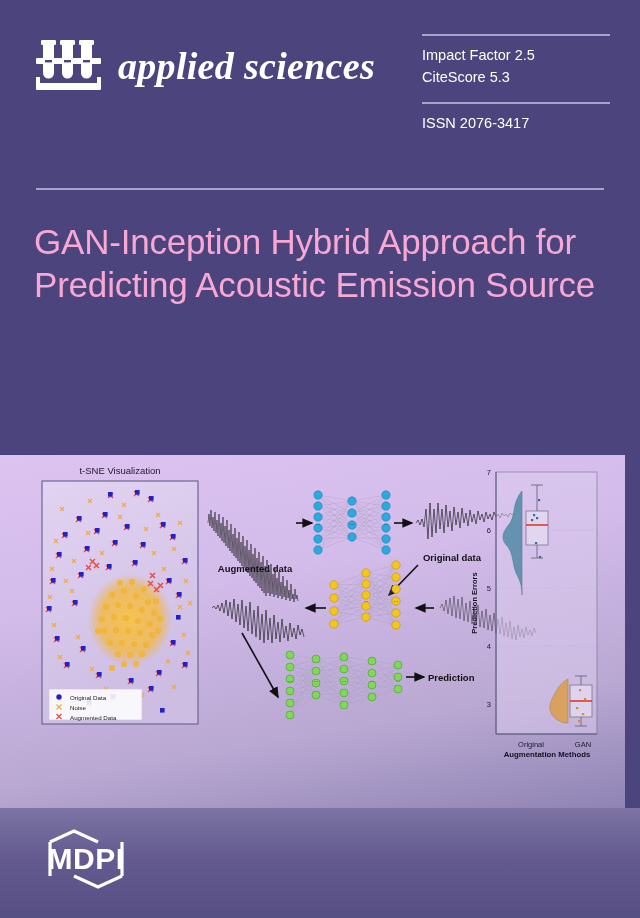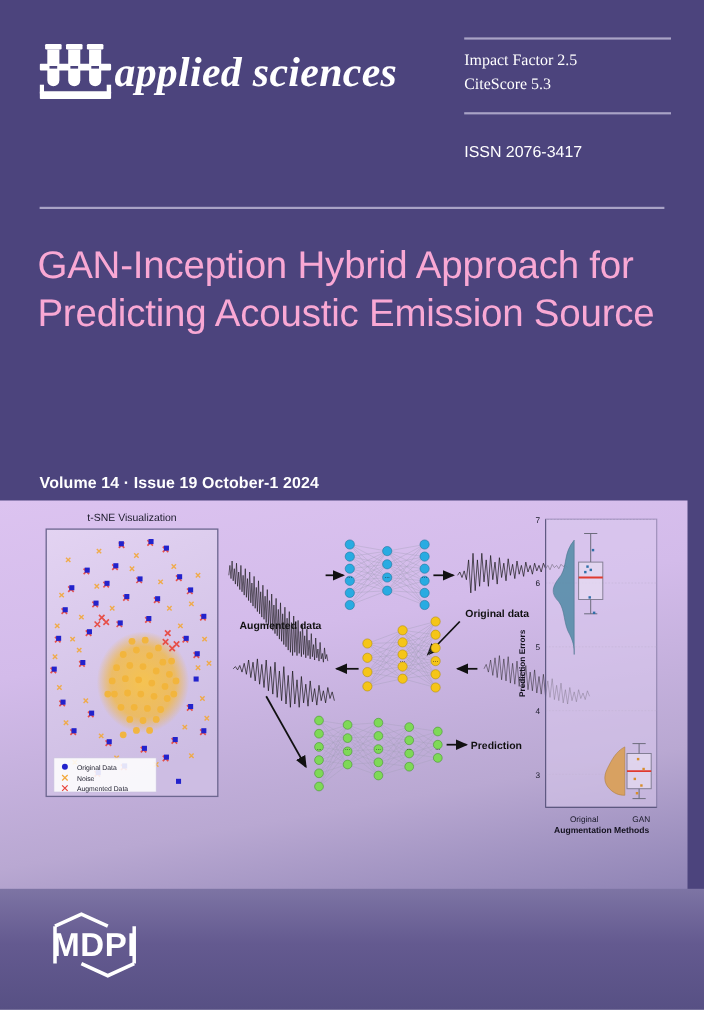--- a/index.html
+++ b/index.html
@@ -24,20 +24,21 @@
     left: 0; top: 0;
     width: 640px;
     height: 160px;
   }
   #logo-block {
     position: absolute;
     left: 36px;
     top: 36px;
     display: flex;
     align-items: center;
+    gap: 14px;
   }
   #journal-logo-icon { display: block; }
   #journal-wordmark {
     font-family: "Liberation Serif", "DejaVu Serif", serif;
     font-style: italic;
     font-weight: 700;
     font-size: 38px;
     color: #ffffff;
     letter-spacing: 0.3px;
     white-space: nowrap;
@@ -56,28 +57,26 @@
     width: 100%;
   }
   .meta-lines {
     padding: 9px 0 13px 0;
   }
   .meta-line {
     font-size: 14.5px;
     color: #ffffff;
     line-height: 1.5;
     white-space: nowrap;
-    font-family: Liberation Serif, serif;
   }
   #issn-line {
     padding-top: 11px;
     font-size: 14.5px;
     color: #ffffff;
     white-space: nowrap;
-    margin-top: 16px;
   }
 
   
   #title-rule {
     position: absolute;
     left: 36px;
     top: 188px;
     width: 568px;
     height: 2px;
     background: #a9a3c6;
@@ -171,21 +170,20 @@
         <div class="meta-line">Impact Factor 2.5</div>
         <div class="meta-line">CiteScore 5.3</div>
       </div>
       <div class="meta-rule"></div>
       <div id="issn-line">ISSN 2076-3417</div>
     </div>
   </div>
 
   <div id="title-rule"></div>
   <h1 id="article-title">GAN-Inception Hybrid Approach for Predicting Acoustic Emission Source</h1>
-  <div id="issue-line">Volume 14 · Issue 19 October-1 2024</div>
 
   <div id="cover-figure">
     <svg id="figure-svg" width="640" height="355" viewBox="0 0 640 355" aria-hidden="true">
       <defs>
         <linearGradient id="panelGrad" x1="0" y1="0" x2="0.3" y2="1">
           <stop offset="0%" stop-color="#e3d3f2"></stop>
           <stop offset="100%" stop-color="#cdbde3"></stop>
         </linearGradient>
         <radialGradient id="clusterGrad" cx="0.5" cy="0.5" r="0.5">
           <stop offset="0%" stop-color="#f7c34a" stop-opacity="0.95"></stop>

